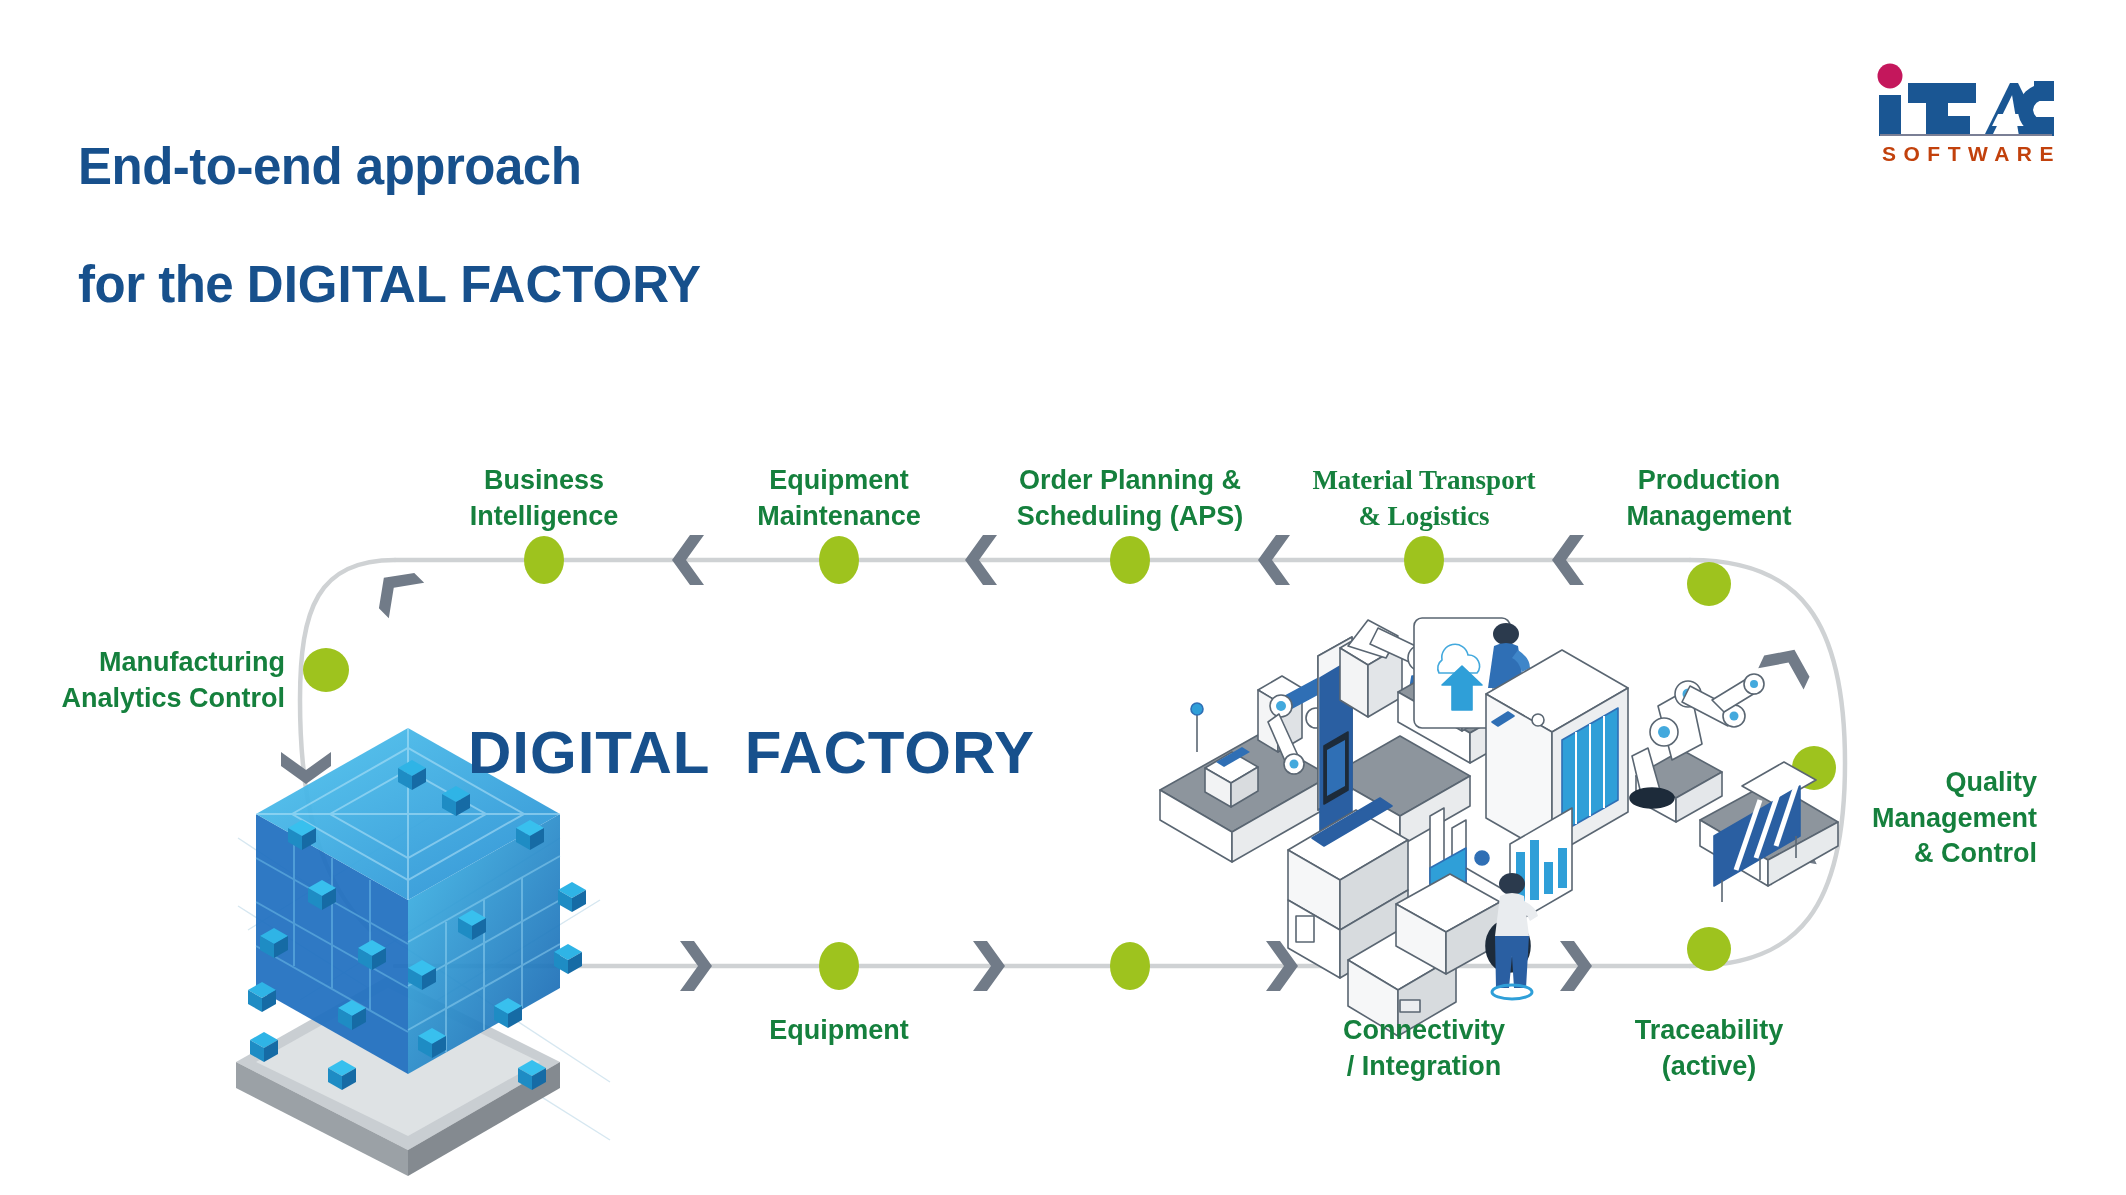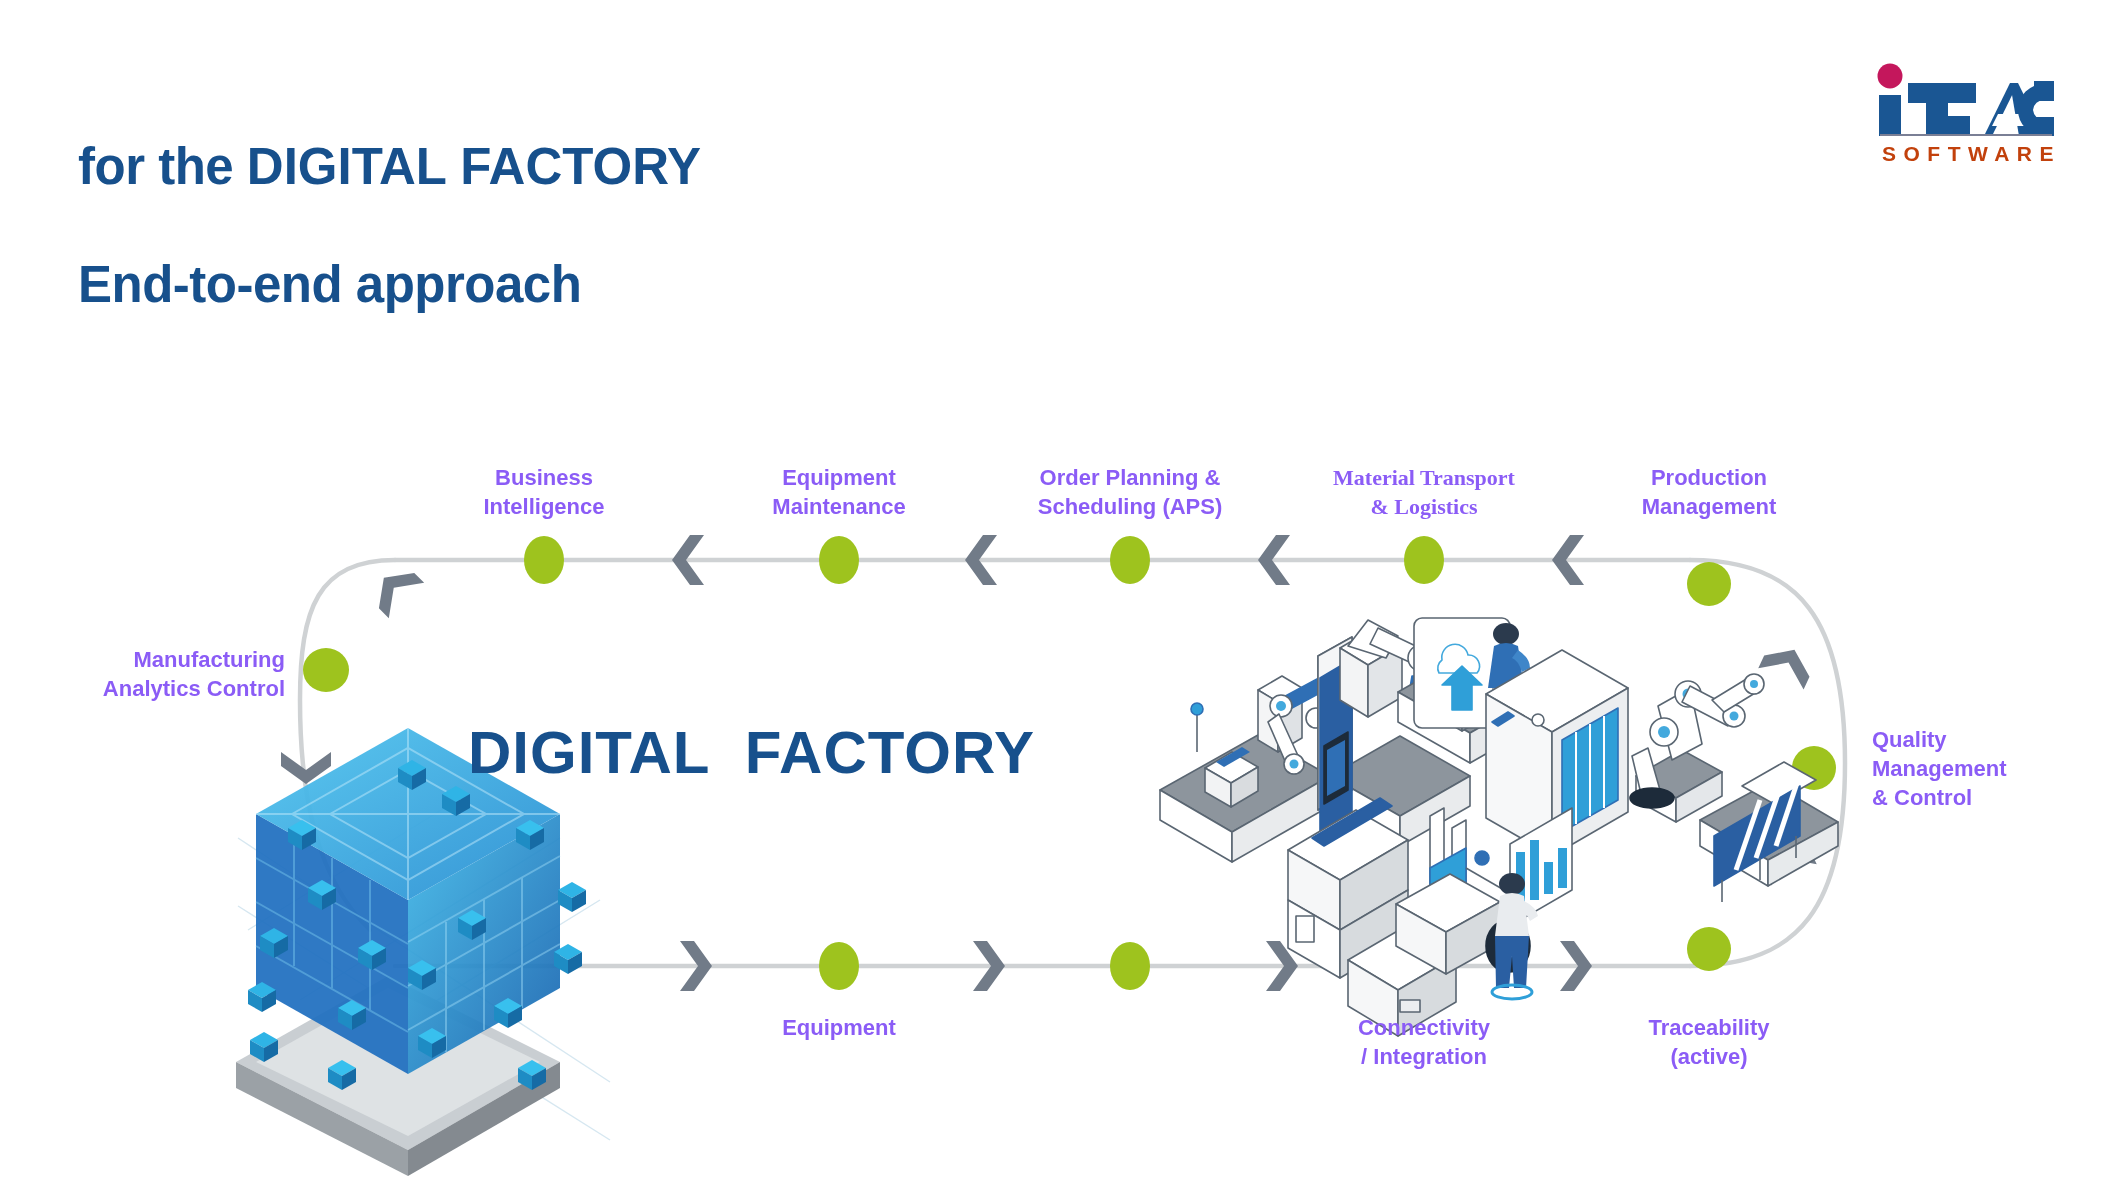--- a/index.html
+++ b/index.html
@@ -66,48 +66,48 @@
     left: 0;
     top: 0;
     width: 2126px;
     height: 1195px;
   }
   #flow-svg { position: absolute; left:0; top:0; }
 
   
   .node-label {
     position: absolute;
-    font-size: 22px;
+    font-size: 27px;
     font-weight: bold;
     line-height: 1.32;
-    color: #8b5cf6;
+    color: #15803d;
     white-space: pre-line;
   }
   .nl-center { text-align: center; transform: translateX(-50%); }
   .nl-right  { text-align: right; }
-  .nl-left   { text-align: left; }
+  .nl-left   { text-align: right; margin-top: 40px; }
 
   
   #digital-factory-wordmark {
     position: absolute;
     left: 468px;
     top: 718px;
     font-size: 60px;
     font-weight: bold;
     letter-spacing: 1px;
     color: #17508c;
     white-space: pre;
   }
 </style>
 </head>
 <body>
 
 <div id="page-title">
+  <span class="ttl-line">End-to-end approach</span>
   <span class="ttl-line"><span>for the </span><span class="ttl-strong">DIGITAL FACTORY</span></span>
-  <span class="ttl-line">End-to-end approach</span>
 </div>
 
 <div id="brand-logo">
   <div class="logo-mark">
     <svg width="196" height="74" viewBox="0 0 196 74" aria-hidden="true">
 
       <circle cx="32" cy="14" r="12.5" fill="#c4175c"></circle>
 
       <rect x="21" y="33" width="22" height="41" fill="#1a5693"></rect>
 

